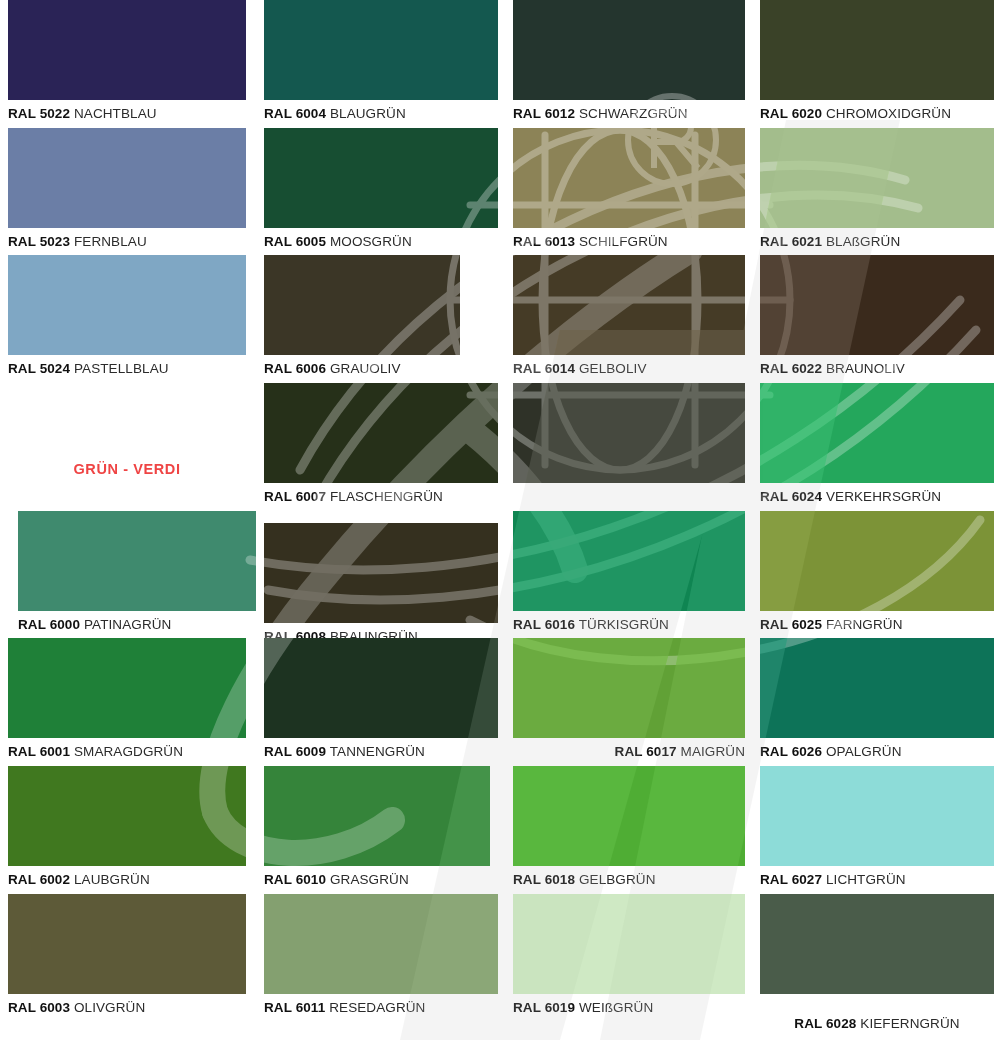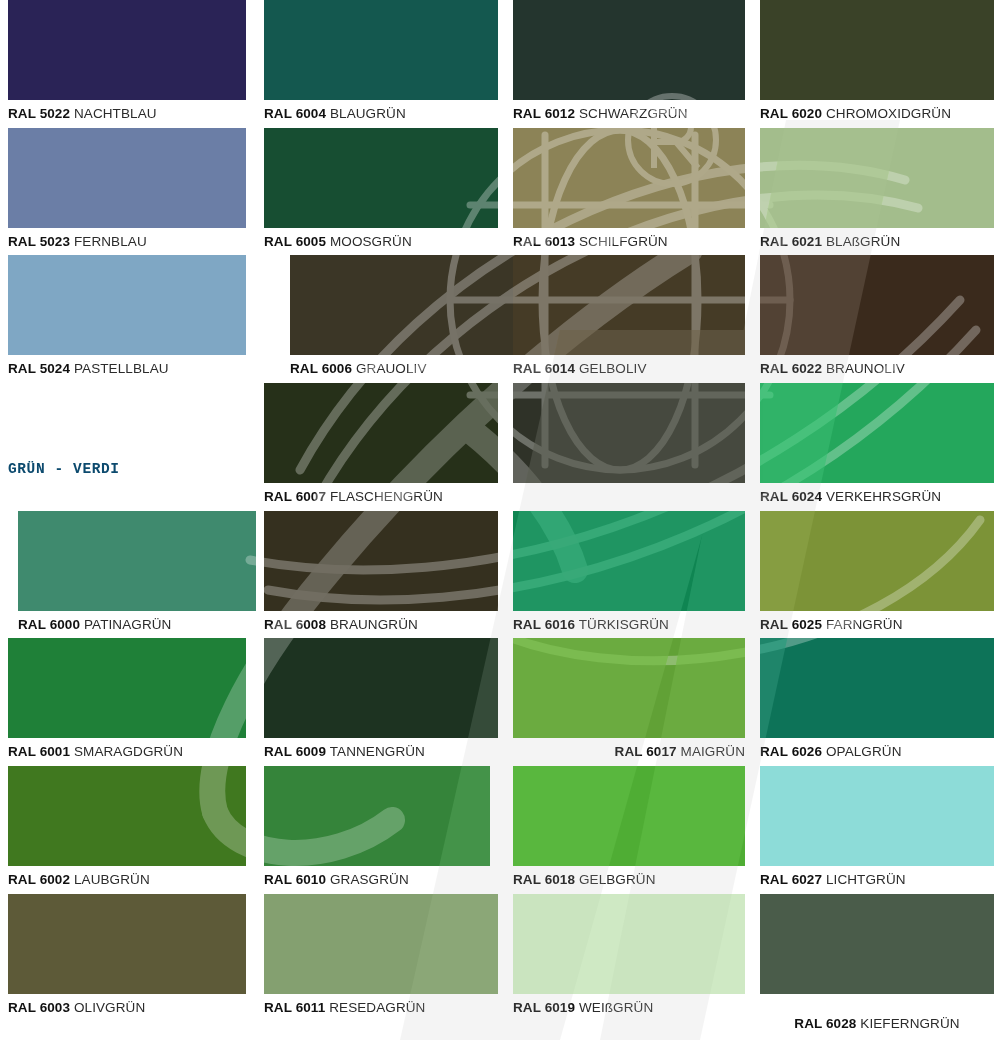--- a/index.html
+++ b/index.html
@@ -70,25 +70,25 @@
   }
   .caption .name {
     font-weight: normal;
     color: #2b2b2b;
   }
 
   
   .section-heading {
     position: absolute;
     z-index: 3;
+    text-align: center;
     font-weight: bold;
     font-size: 14.5px;
     letter-spacing: 0.6px;
-    color: #0c4a6e;
-    font-family: Liberation Mono, monospace;
+    color: #ef4444;
   }
 </style>
 </head>
 <body>
 
 <div id="chart">
 
   <div class="grid" id="grid">
       <div class="cell" style="left: 8px; width: 238px; top: 0px; height: 127px;">
         <div class="swatch" style="background: rgb(42, 35, 86); height: 100px;"></div>
@@ -119,29 +119,29 @@
         <div class="caption" style="top: 100px; height: 27px; line-height: 27px;"><span class="code">RAL 6003</span> <span class="name">OLIVGRÜN</span></div>
       </div>
       <div class="cell" style="left: 264px; width: 234px; top: 0px; height: 127px; border-radius: 23px;">
         <div class="swatch" style="background: rgb(20, 88, 79); height: 100px;"></div>
         <div class="caption" style="top: 100px; height: 27px; line-height: 27px;"><span class="code">RAL 6004</span> <span class="name">BLAUGRÜN</span></div>
       </div>
       <div class="cell" style="left: 264px; width: 234px; top: 128px; height: 127px;">
         <div class="swatch" style="background: rgb(23, 78, 50); height: 100px;"></div>
         <div class="caption" style="top: 100px; height: 27px; line-height: 27px;"><span class="code">RAL 6005</span> <span class="name">MOOSGRÜN</span></div>
       </div>
-      <div class="cell" style="left: 264px; width: 234px; top: 255px; height: 127px; margin-left: 26px;">
+      <div class="cell" style="left: 264px; width: 196px; top: 255px; height: 127px;">
         <div class="swatch" style="background: rgb(59, 54, 38); height: 100px;"></div>
         <div class="caption" style="top: 100px; height: 27px; line-height: 27px;"><span class="code">RAL 6006</span> <span class="name">GRAUOLIV</span></div>
       </div>
       <div class="cell" style="left: 264px; width: 234px; top: 383px; height: 127px;">
         <div class="swatch" style="background: rgb(38, 48, 25); height: 100px;"></div>
         <div class="caption" style="top: 100px; height: 27px; line-height: 27px;"><span class="code">RAL 6007</span> <span class="name">FLASCHENGRÜN</span></div>
       </div>
-      <div class="cell" style="left: 264px; width: 234px; top: 511px; height: 127px; border-radius: 32px;">
+      <div class="cell" style="left: 264px; width: 234px; top: 523px; height: 127px; border-radius: 32px;">
         <div class="swatch" style="background: rgb(53, 48, 31); height: 100px;"></div>
         <div class="caption" style="top: 100px; height: 27px; line-height: 27px;"><span class="code">RAL 6008</span> <span class="name">BRAUNGRÜN</span></div>
       </div>
       <div class="cell" style="left: 264px; width: 234px; top: 638px; height: 127px;">
         <div class="swatch" style="background: rgb(29, 51, 33); height: 100px;"></div>
         <div class="caption" style="top: 100px; height: 27px; line-height: 27px;"><span class="code">RAL 6009</span> <span class="name">TANNENGRÜN</span></div>
       </div>
       <div class="cell" style="left: 264px; width: 226px; top: 766px; height: 127px;">
         <div class="swatch" style="background: rgb(53, 132, 58); height: 100px;"></div>
         <div class="caption" style="top: 100px; height: 27px; line-height: 27px;"><span class="code">RAL 6010</span> <span class="name">GRASGRÜN</span></div>

